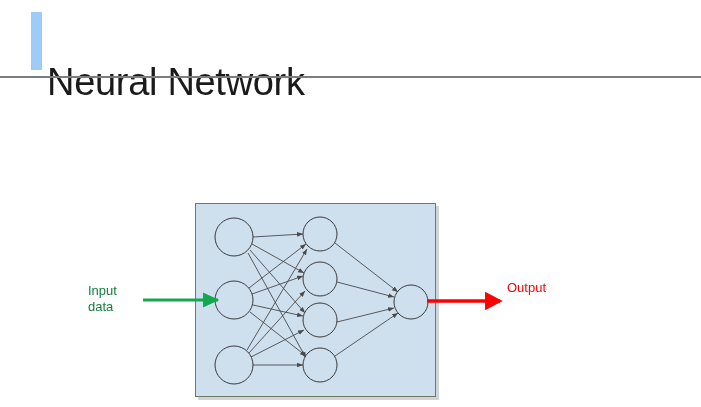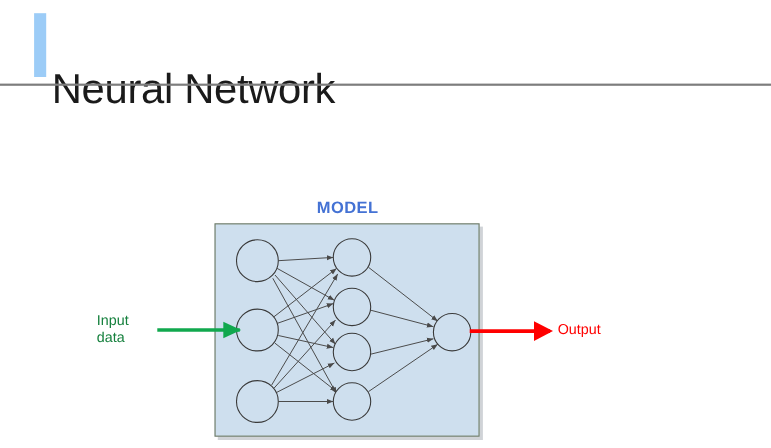--- a/index.html
+++ b/index.html
@@ -94,36 +94,35 @@
     line-height: 16px;
     white-space: pre-line;
   }
   .input-label {
     left: 88px;
     top: 283px;
     color: #15803d;
   }
   .output-label {
     left: 507px;
-    top: 292px;
+    top: 280px;
     color: #FF0000;
   }
 </style>
 </head>
 <body>
 
 <div class="slide">
 
   <div class="title-accent-bar"></div>
   <div class="page-title">Neural Network</div>
   <div class="title-rule"></div>
 
   <div class="diagram">
 
-    <div class="model-label">MODEL</div>
     <div class="model-box"></div>
 
     <svg class="net-svg" viewBox="0 0 701 407" xmlns="http://www.w3.org/2000/svg">
       <defs>
         <marker id="ah-dark" markerWidth="7" markerHeight="7" refX="6.6" refY="3" orient="auto">
           <path d="M0,0.4 L6.6,3 L0,5.6 Z" fill="#4a4a4a"></path>
         </marker>
         <marker id="ah-green" markerWidth="6" markerHeight="6" refX="5" refY="3" orient="auto">
           <path d="M0,0.5 L5.4,3 L0,5.5 Z" fill="#11A84E"></path>
         </marker>

